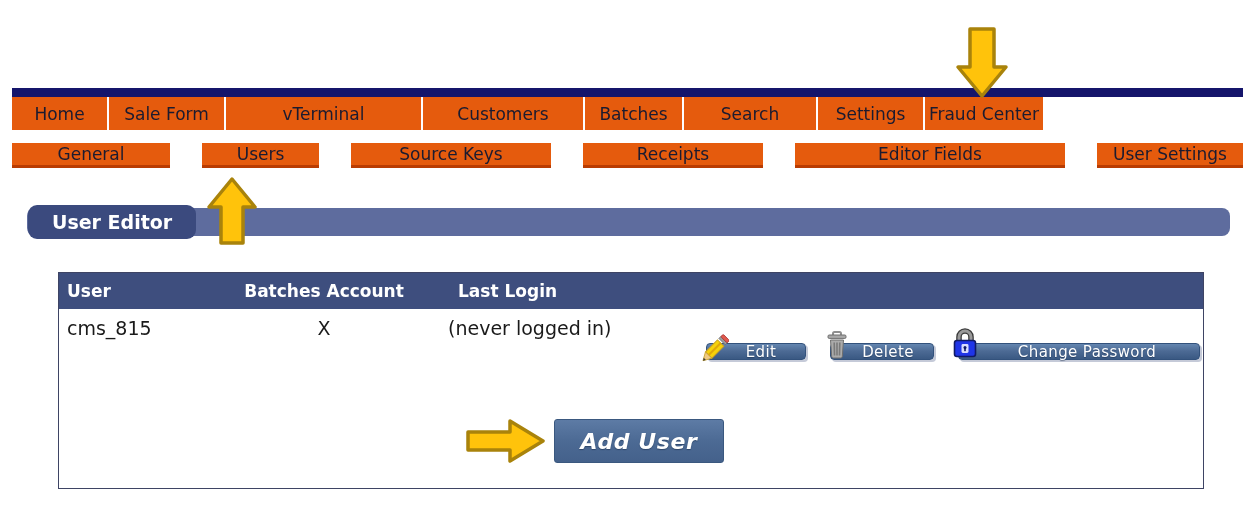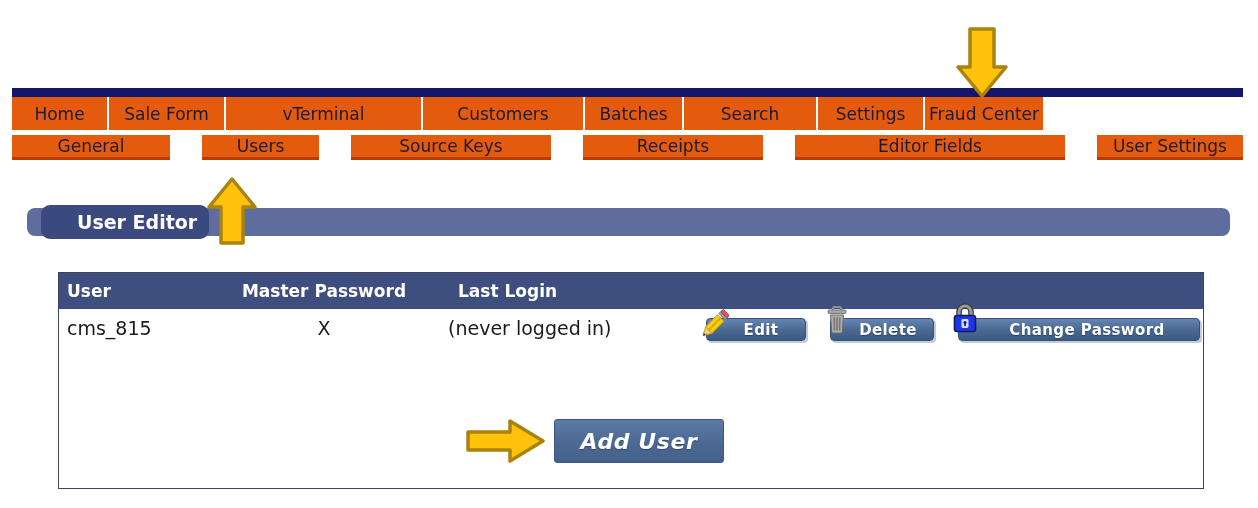--- a/index.html
+++ b/index.html
@@ -21,39 +21,39 @@
   .nav1 .tab { height:33px; }
   .nav1 .tab:nth-child(1){width:95px}
   .nav1 .tab:nth-child(2){width:115px}
   .nav1 .tab:nth-child(3){width:195px}
   .nav1 .tab:nth-child(4){width:160px}
   .nav1 .tab:nth-child(5){width:97px}
   .nav1 .tab:nth-child(6){width:132px}
   .nav1 .tab:nth-child(7){width:105px}
   .nav1 .tab:nth-child(8){width:118px}
   .nav1 .tab:nth-child(9){flex:1}
-  .nav2 { margin-top:5px;gap:32px; }
+  .nav2 { margin-top:13px;gap:32px; }
   .nav2 .tab { height:25px; border-bottom:3px solid #B93C02; }
   .nav2 .tab:nth-child(1){width:158px}
   .nav2 .tab:nth-child(2){width:117px}
   .nav2 .tab:nth-child(3){width:200px}
   .nav2 .tab:nth-child(4){width:180px}
   .nav2 .tab:nth-child(5){width:270px}
   .nav2 .tab:nth-child(6){flex:1}
 
   
   .editor-bar { position:absolute; left:25px; top:205px; width:1205px; height:34px; }
   .editor-bar .bar {
     position:absolute; left:2px; right:0; top:3px; bottom:3px;
     background:#5E6C9E; border-radius:8px;
   }
   .editor-bar .tab-dark {
-    position:absolute; left:16px; top:0; width:168px; height:34px;
+    position:absolute; left:3px; top:0; width:168px; height:34px;
     background:#3B4A7E; border-radius:9px; color:#fff;
-    font-weight:bold; font-size:19px; line-height:34px; padding-left:36px;
+    font-weight:bold; font-size:19px; line-height:34px; padding-left:24px;
   }
 
   
   .table-box {
     position:absolute; left:58px; top:272px; width:1146px; height:217px;
     border:1px solid #3E4464; background:#fff;
   }
   .t-header {
     display:flex; height:36px; background:#3E4E7E; color:#fff;
     font-weight:bold; font-size:17px; align-items:center;
@@ -61,26 +61,27 @@
   .t-header .h1 { width:145px; padding-left:8px; }
   .t-header .h2 { width:240px; text-align:center; }
   .t-header .h3 { flex:1; padding-left:14px; }
   .t-row { display:flex; padding-top:8px; font-size:19px; color:#1A1A1A; align-items:flex-start; }
   .t-row .c1 { width:145px; padding-left:8px; }
   .t-row .c2 { width:240px; text-align:center; }
   .t-row .c3 { width:252px; padding-left:4px; }
   .actions { display:flex; margin-left:auto; column-gap:24px; padding-right:3px; margin-top:1px; }
 
   .btn {
-    position:relative; height:23px; border-radius:4px; cursor:pointer;
+    position:relative; height:17px; border-radius:4px; cursor:pointer;
     background:linear-gradient(180deg,#6486b0 0%,#4C6A94 48%,#3A5983 100%);
-    border:1px solid #33527C; color:#fff; font-weight:bold; font-size:15px;
+    border:1px solid #33527C; color:#fff; font-weight:normal; font-size:15px;
     letter-spacing:.4px; display:flex; align-items:center; justify-content:center;
     box-shadow:2px 2px 0 rgba(62,78,126,.30);
     text-shadow:0 1px 1px rgba(20,40,70,.5);
+    margin-top:25px;
   }
   .btn-edit { width:100px; padding-left:10px; }
   .btn-delete { width:104px; padding-left:12px; }
   .btn-chpw { width:242px; padding-left:16px; }
   .btn .icon { position:absolute; pointer-events:none; }
   .icon-pencil { left:-18px; top:-14px; }
   .icon-trash  { left:-6px;  top:-13px; }
   .icon-lock   { left:-7px;  top:-16px; }
 
   .add-user {
@@ -125,21 +126,21 @@
 </div>
 
 <div class="editor-bar">
   <div class="bar"></div>
   <div class="tab-dark">User Editor</div>
 </div>
 
 <div class="table-box">
   <div class="t-header">
     <div class="h1">User</div>
-    <div class="h2">Master Password</div>
+    <div class="h2">Batches Account</div>
     <div class="h3">Last Login</div>
   </div>
 
   <div class="t-row">
     <div class="c1">cms_815</div>
     <div class="c2">X</div>
     <div class="c3">(never logged in)</div>
 
     <div class="actions">
       <div class="btn btn-edit">

